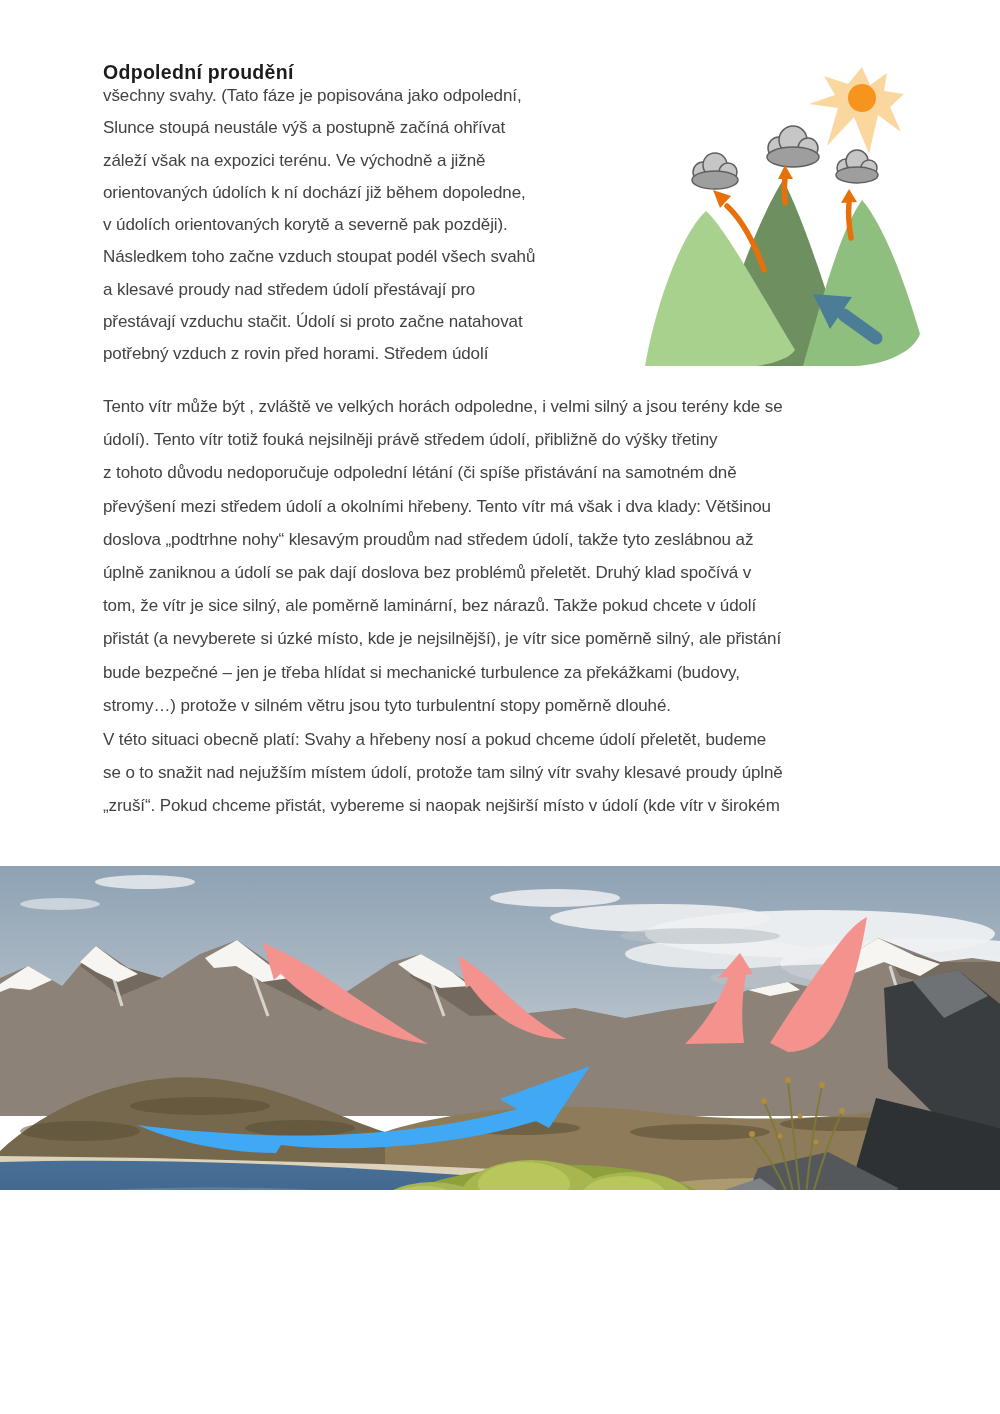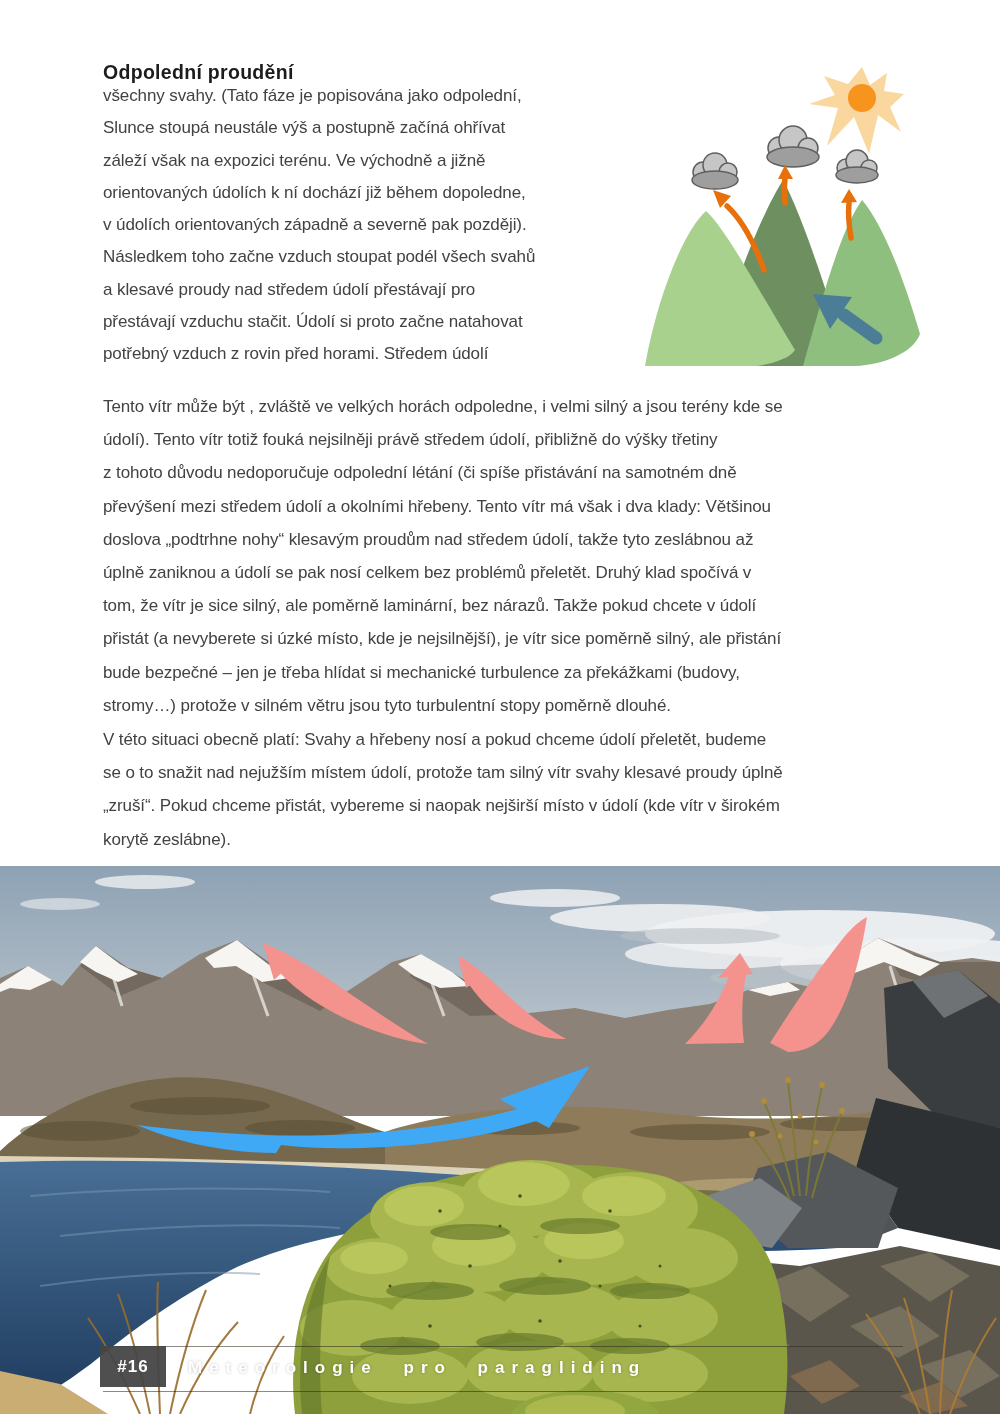--- a/index.html
+++ b/index.html
@@ -1,16 +1,16 @@
 <!DOCTYPE html>
 <html><head>
 <meta charset="utf-8">
 <style>
   html,body{margin:0;padding:0;background:#ffffff;}
-  .page{position:relative;width:1000px;height:1414px;background:#ffffff;overflow:hidden;
+  .page{position:relative;width:1000px;height:1190px;background:#ffffff;overflow:hidden;
         font-family:"Liberation Sans", sans-serif;}
   .heading{position:absolute;left:103px;top:48px;font-size:19.5px;font-weight:700;
            color:#1c1c1c;letter-spacing:.3px;}
   .para{position:absolute;color:#424242;font-size:17px;letter-spacing:-.1px;}
   .para .tline{white-space:nowrap;}
   .p-intro{left:103px;top:80px;width:540px;}
   .p-intro .tline{line-height:32.3px;}
   .p-wide{left:103px;width:812px;}
   .p-wide .tline{line-height:33.2px;}
   .p2{top:390px;}
@@ -33,21 +33,21 @@
 
 <div class="page">
 
   <h1 class="heading">Odpolední proudění</h1>
 
   <div class="para p-intro">
       <div class="tline">všechny svahy. (Tato fáze je popisována jako odpolední,</div>
       <div class="tline">Slunce stoupá neustále výš a postupně začíná ohřívat</div>
       <div class="tline">záleží však na expozici terénu. Ve východně a jižně</div>
       <div class="tline">orientovaných údolích k ní dochází již během dopoledne,</div>
-      <div class="tline">v údolích orientovaných západně a severně pak později).</div>
+      <div class="tline">v údolích orientovaných korytě a severně pak později).</div>
       <div class="tline">Následkem toho začne vzduch stoupat podél všech svahů</div>
       <div class="tline">a klesavé proudy nad středem údolí přestávají pro</div>
       <div class="tline">přestávají vzduchu stačit. Údolí si proto začne natahovat</div>
       <div class="tline">potřebný vzduch z rovin před horami. Středem údolí</div>
     </div>
 
   <svg class="illustration" viewBox="0 0 285 300">
     <g>
       <polygon points="219,1 227,19 244,7 241,25 261,28 247,41 258,66 235,49 226,88 211,51 184,80 195,42 166,38 192,29 181,10 205,18" fill="#fbd7a0"></polygon>
       <circle cx="219" cy="32" r="14" fill="#f7941e"></circle>
@@ -90,31 +90,30 @@
       <polygon points="170,228 209,231 187,263" fill="#4c7d96"></polygon>
     </g>
   </svg>
 
   <div class="para p-wide p2">
       <div class="tline">Tento vítr může být , zvláště ve velkých horách odpoledne, i velmi silný a jsou terény kde se</div>
       <div class="tline">údolí). Tento vítr totiž fouká nejsilněji právě středem údolí, přibližně do výšky třetiny</div>
       <div class="tline">z tohoto důvodu nedoporučuje odpolední létání (či spíše přistávání na samotném dně</div>
       <div class="tline">převýšení mezi středem údolí a okolními hřebeny. Tento vítr má však i dva klady: Většinou</div>
       <div class="tline">doslova „podtrhne nohy“ klesavým proudům nad středem údolí, takže tyto zeslábnou až</div>
-      <div class="tline">úplně zaniknou a údolí se pak nosí celkem bez problémů přeletět. Druhý klad spočívá v</div>
+      <div class="tline">úplně zaniknou a údolí se pak dají doslova bez problémů přeletět. Druhý klad spočívá v</div>
       <div class="tline">tom, že vítr je sice silný, ale poměrně laminární, bez nárazů. Takže pokud chcete v údolí</div>
       <div class="tline">přistát (a nevyberete si úzké místo, kde je nejsilnější), je vítr sice poměrně silný, ale přistání</div>
       <div class="tline">bude bezpečné – jen je třeba hlídat si mechanické turbulence za překážkami (budovy,</div>
       <div class="tline">stromy…) protože v silném větru jsou tyto turbulentní stopy poměrně dlouhé.</div>
     </div>
   <div class="para p-wide p3">
       <div class="tline">V této situaci obecně platí: Svahy a hřebeny nosí a pokud chceme údolí přeletět, budeme</div>
       <div class="tline">se o to snažit nad nejužším místem údolí, protože tam silný vítr svahy klesavé proudy úplně</div>
       <div class="tline">„zruší“. Pokud chceme přistát, vybereme si naopak nejširší místo v údolí (kde vítr v širokém</div>
-      <div class="tline">korytě zeslábne).</div>
     </div>
 
   <div class="photo">
     <svg class="photo-svg" viewBox="0 0 1000 548" preserveAspectRatio="none">
       <defs>
         <linearGradient id="sky" x1="0" y1="0" x2="0" y2="1">
           <stop offset="0" stop-color="#8ea2b4"></stop>
             <stop offset="1" stop-color="#ccd2d6"></stop>
         </linearGradient>
         <linearGradient id="lake" x1="0" y1="0" x2="0" y2="1">

